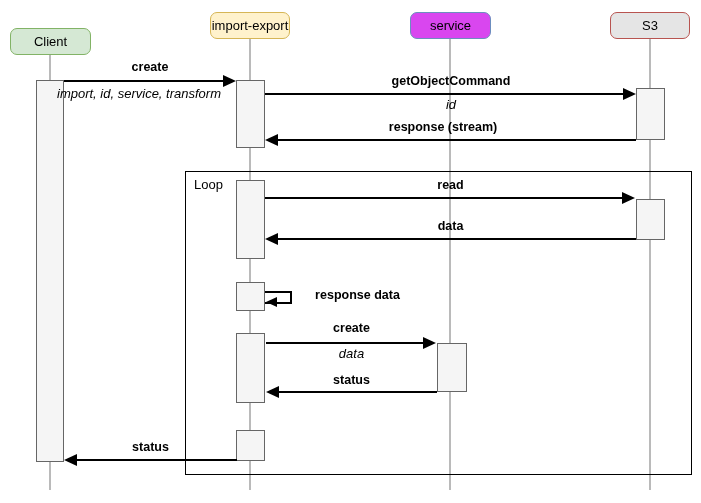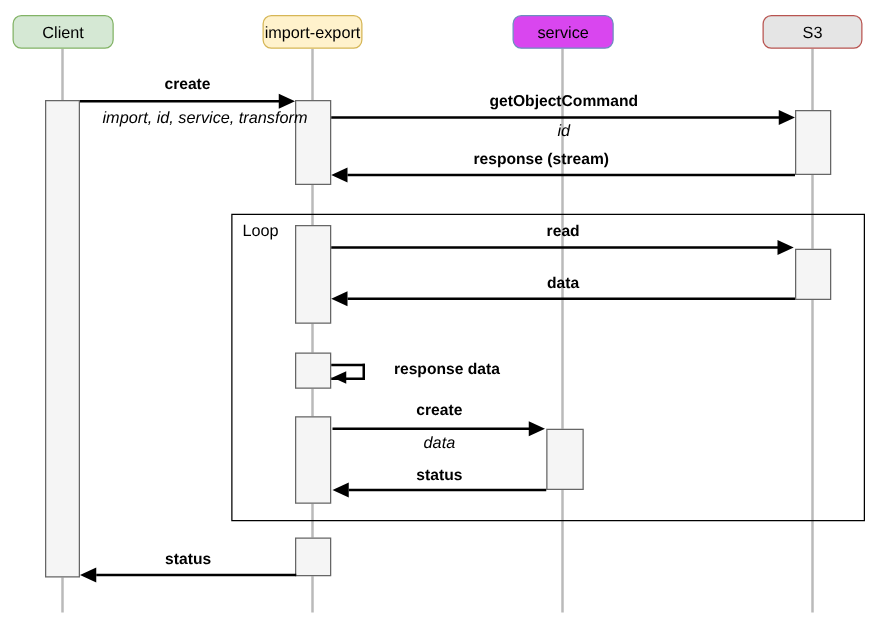--- a/index.html
+++ b/index.html
@@ -28,21 +28,21 @@
     top: 12px;
     height: 27px;
     border-radius: 7px;
     border: 1px solid #000;
     display: flex;
     align-items: center;
     justify-content: center;
     font-size: 13px;
     z-index: 6;
   }
-  .actor-client        { background: #d5e8d4; border-color: #82b366; }
+  .actor-client        { background: #d5e8d4; border-color: #82b366; margin-top: 16px; }
   .actor-import-export { background: #fff2cc; border-color: #d6b656; }
   .actor-service       { background: #d946ef; border-color: #6c8ebf; }
   .actor-s3            { background: #e5e5e5; border-color: #b85450; }
 
   
   .act {
     position: absolute;
     background: #f5f5f5;
     border: 1px solid #666666;
     z-index: 3;
@@ -119,21 +119,21 @@
 </head>
 <body>
 
 <div class="canvas">
 
   <div class="lifeline" style="left:49px;  top:39px; height:451px;"></div>
   <div class="lifeline" style="left:249px; top:39px; height:451px;"></div>
   <div class="lifeline" style="left:449px; top:39px; height:451px;"></div>
   <div class="lifeline" style="left:649px; top:39px; height:451px;"></div>
 
-  <div class="loop-frame" style="left:185px; top:171px; width:507px; height:246px;">
+  <div class="loop-frame" style="left:185px; top:171px; width:507px; height:304px;">
     <span class="loop-title">Loop</span>
   </div>
 
   <div class="act" style="left:36px;  top:80px;  width:28px; height:382px;"></div>
   <div class="act" style="left:236px; top:80px;  width:29px; height:68px;"></div>
   <div class="act" style="left:236px; top:180px; width:29px; height:79px;"></div>
   <div class="act" style="left:236px; top:282px; width:29px; height:29px;"></div>
   <div class="act" style="left:236px; top:333px; width:29px; height:70px;"></div>
   <div class="act" style="left:236px; top:430px; width:29px; height:31px;"></div>
   <div class="act" style="left:636px; top:88px;  width:29px; height:52px;"></div>
@@ -150,32 +150,32 @@
     <span>service</span>
   </div>
   <div class="actor actor-s3" style="left:610px; width:80px;">
     <span>S3</span>
   </div>
 
   <div>
     <div class="mlabel" style="left:64px; top:60px; width:172px;">create</div>
     <div class="line" style="left:64px; top:80px; width:160px;"></div>
     <div class="head-r" style="left:223px; top:75px;"></div>
-    <div class="mparam" style="left:74px; top:86px; width:180px;">import, id, service, transform</div>
+    <div class="mparam" style="left:49px; top:86px; width:180px;">import, id, service, transform</div>
   </div>
 
   <div>
     <div class="mlabel" style="left:265px; top:74px; width:372px;">getObjectCommand</div>
     <div class="line" style="left:265px; top:93px; width:359px;"></div>
     <div class="head-r" style="left:623px; top:88px;"></div>
     <div class="mparam" style="left:265px; top:97px; width:372px;">id</div>
   </div>
 
   <div>
-    <div class="mlabel" style="left:247px; top:120px; width:372px;">response (stream)</div>
+    <div class="mlabel" style="left:257px; top:120px; width:372px;">response (stream)</div>
     <div class="line" style="left:278px; top:139px; width:358px;"></div>
     <div class="head-l" style="left:265px; top:134px;"></div>
   </div>
 
   <div>
     <div class="mlabel" style="left:265px; top:178px; width:371px;">read</div>
     <div class="line" style="left:265px; top:197px; width:358px;"></div>
     <div class="head-r" style="left:622px; top:192px;"></div>
   </div>
 

